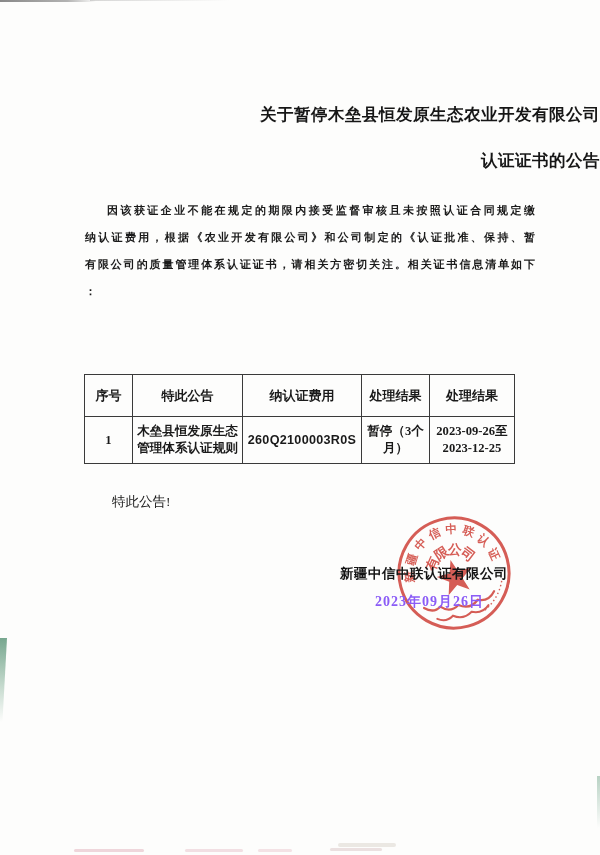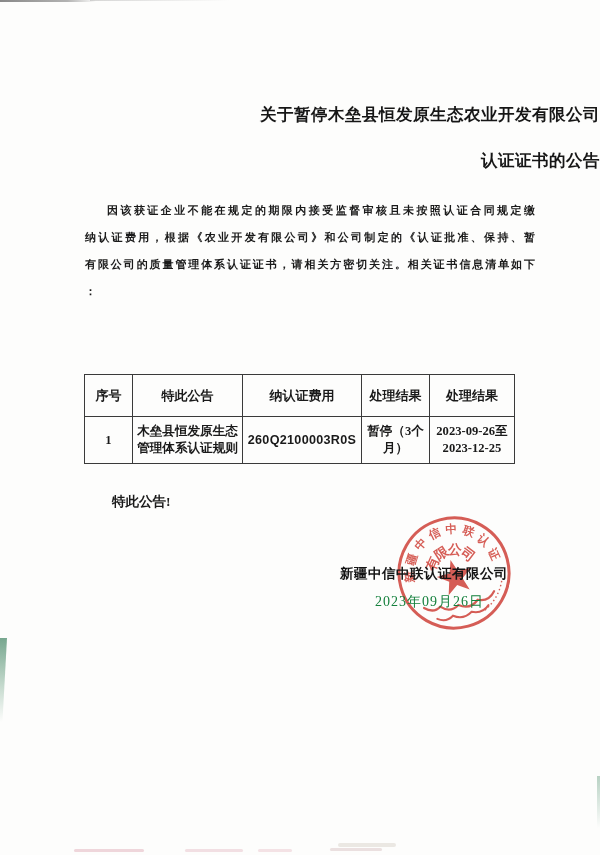--- a/index.html
+++ b/index.html
@@ -75,32 +75,32 @@
     border: 1.6px solid #3a3a3a;
     text-align: center; vertical-align: middle;
     padding: 2px 3px;
   }
   .cert-table th { height: 42px; font-weight: 600; font-size: 13px; }
   .cert-table td { height: 47px; font-weight: 600; white-space: pre-line; line-height: 17px; }
   .cert-table td.cert-no { font-family: Liberation Sans, sans-serif; font-weight: 600; letter-spacing: .3px; white-space: nowrap; }
 
   .closing {
     position: absolute; left: 112px; top: 493px;
-    font-size: 13.5px; font-weight: 700; color: #1a1a1a;
+    font-size: 13.5px; font-weight: 400; color: #1a1a1a;
   }
 
   
   .sig-company {
     position: absolute; right: 92px; top: 565px;
     font-size: 13.5px; font-weight: bold; color: #141414;
     letter-spacing: .5px; z-index: 3;
   }
   .sig-date {
     position: absolute; left: 375px; top: 593px;
-    font-size: 14px; font-weight: 400; color: #15803d;
+    font-size: 14px; font-weight: 700; color: #8b5cf6;
     letter-spacing: 1px; z-index: 3;
   }
   .seal {
     position: absolute; left: 364px; top: 483px;
     width: 180px; height: 180px; z-index: 2;
     opacity: .82; mix-blend-mode: multiply;
   }
 </style>
 </head>
 <body>

